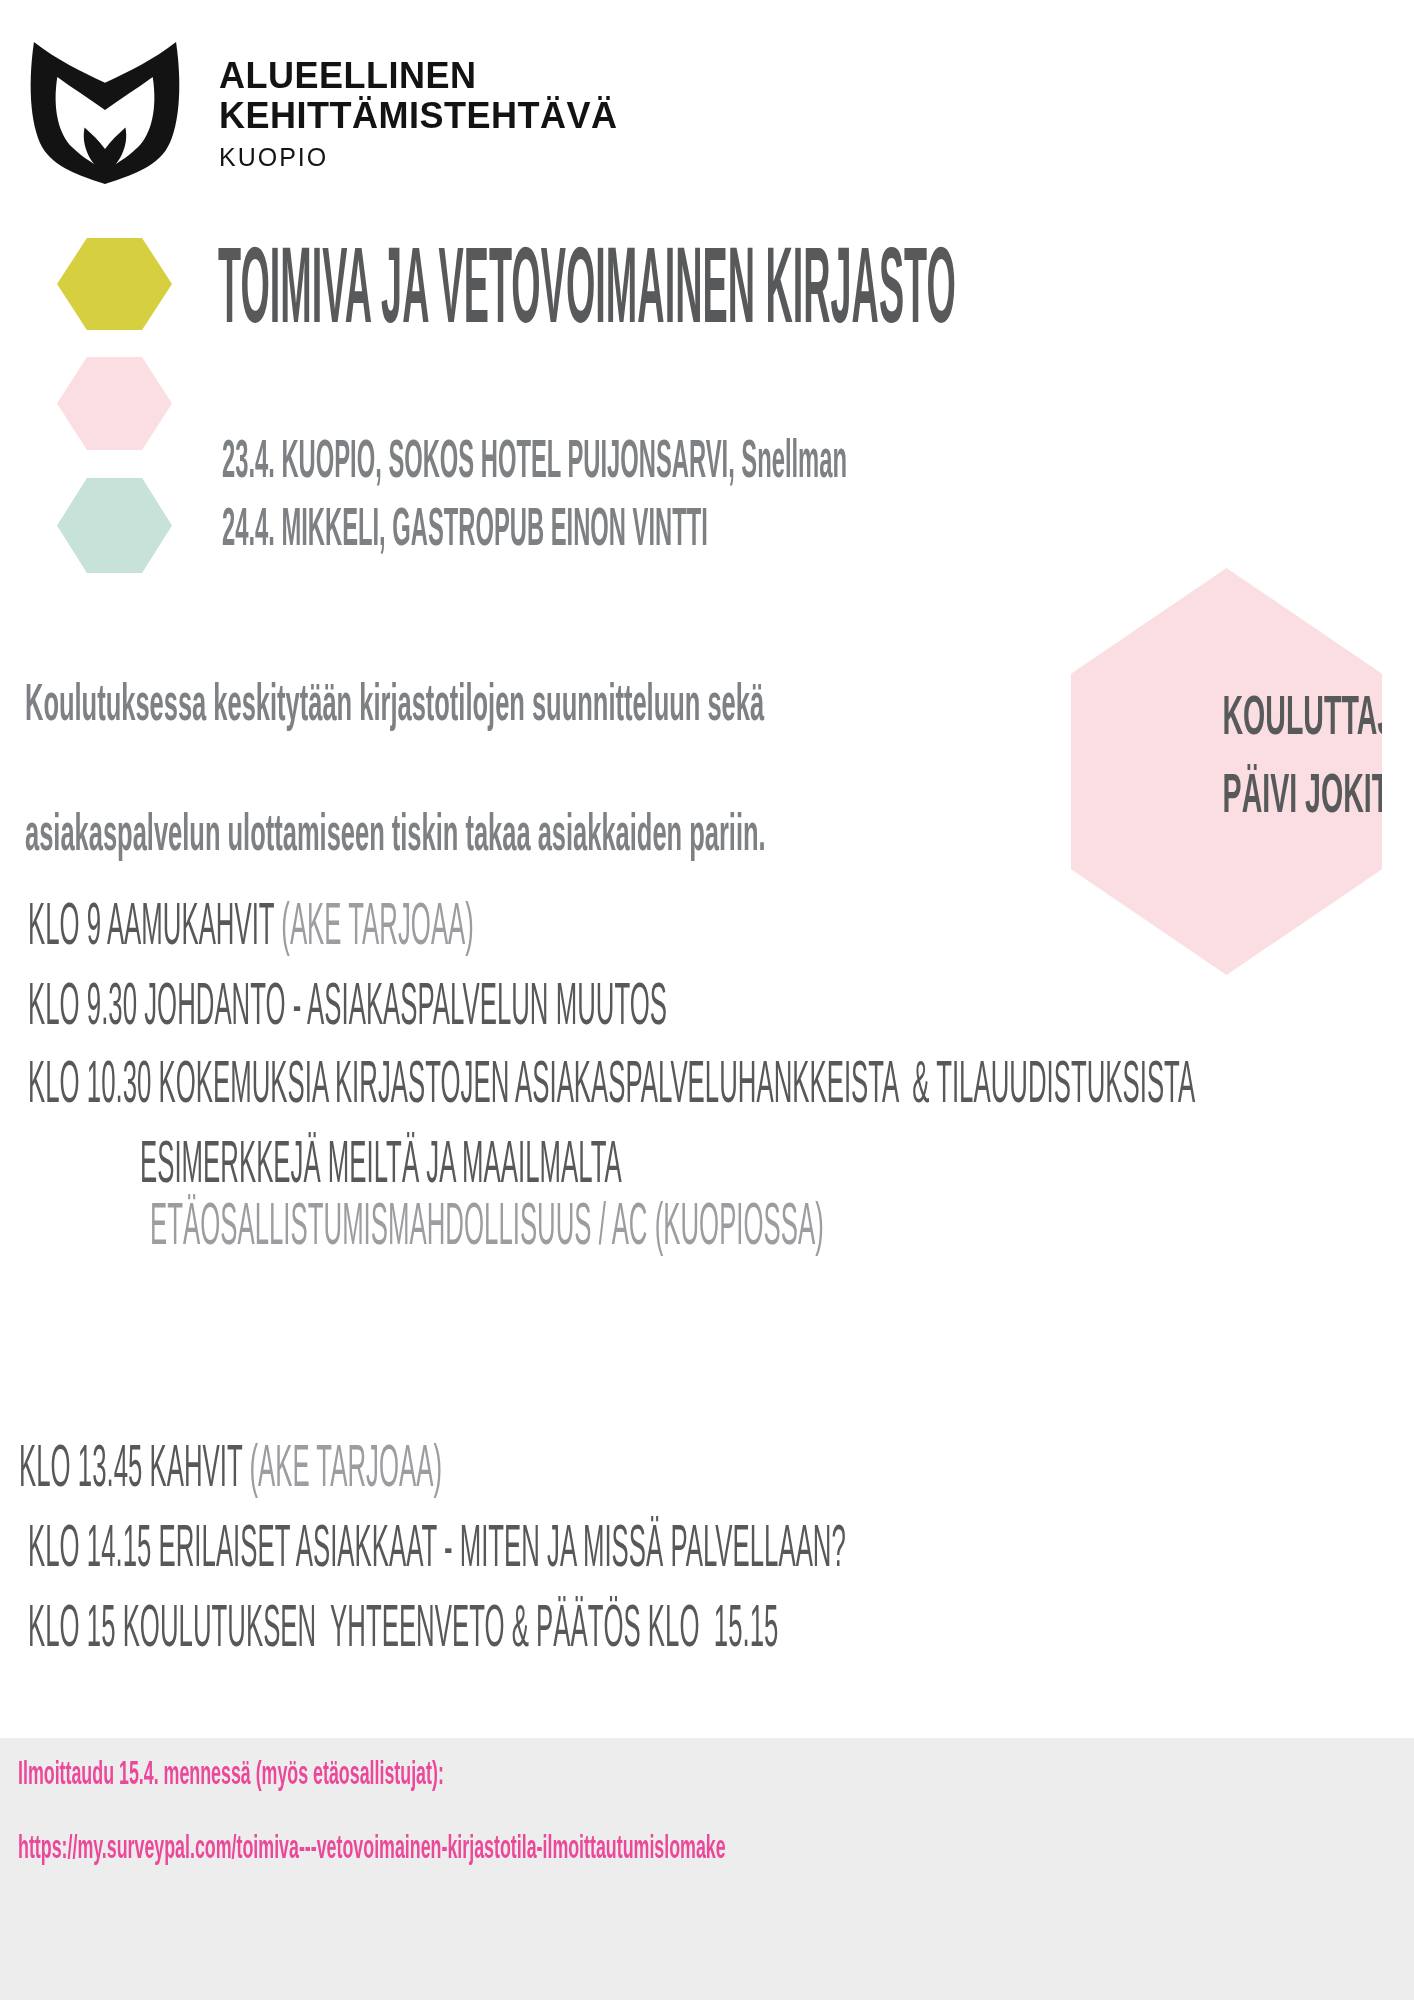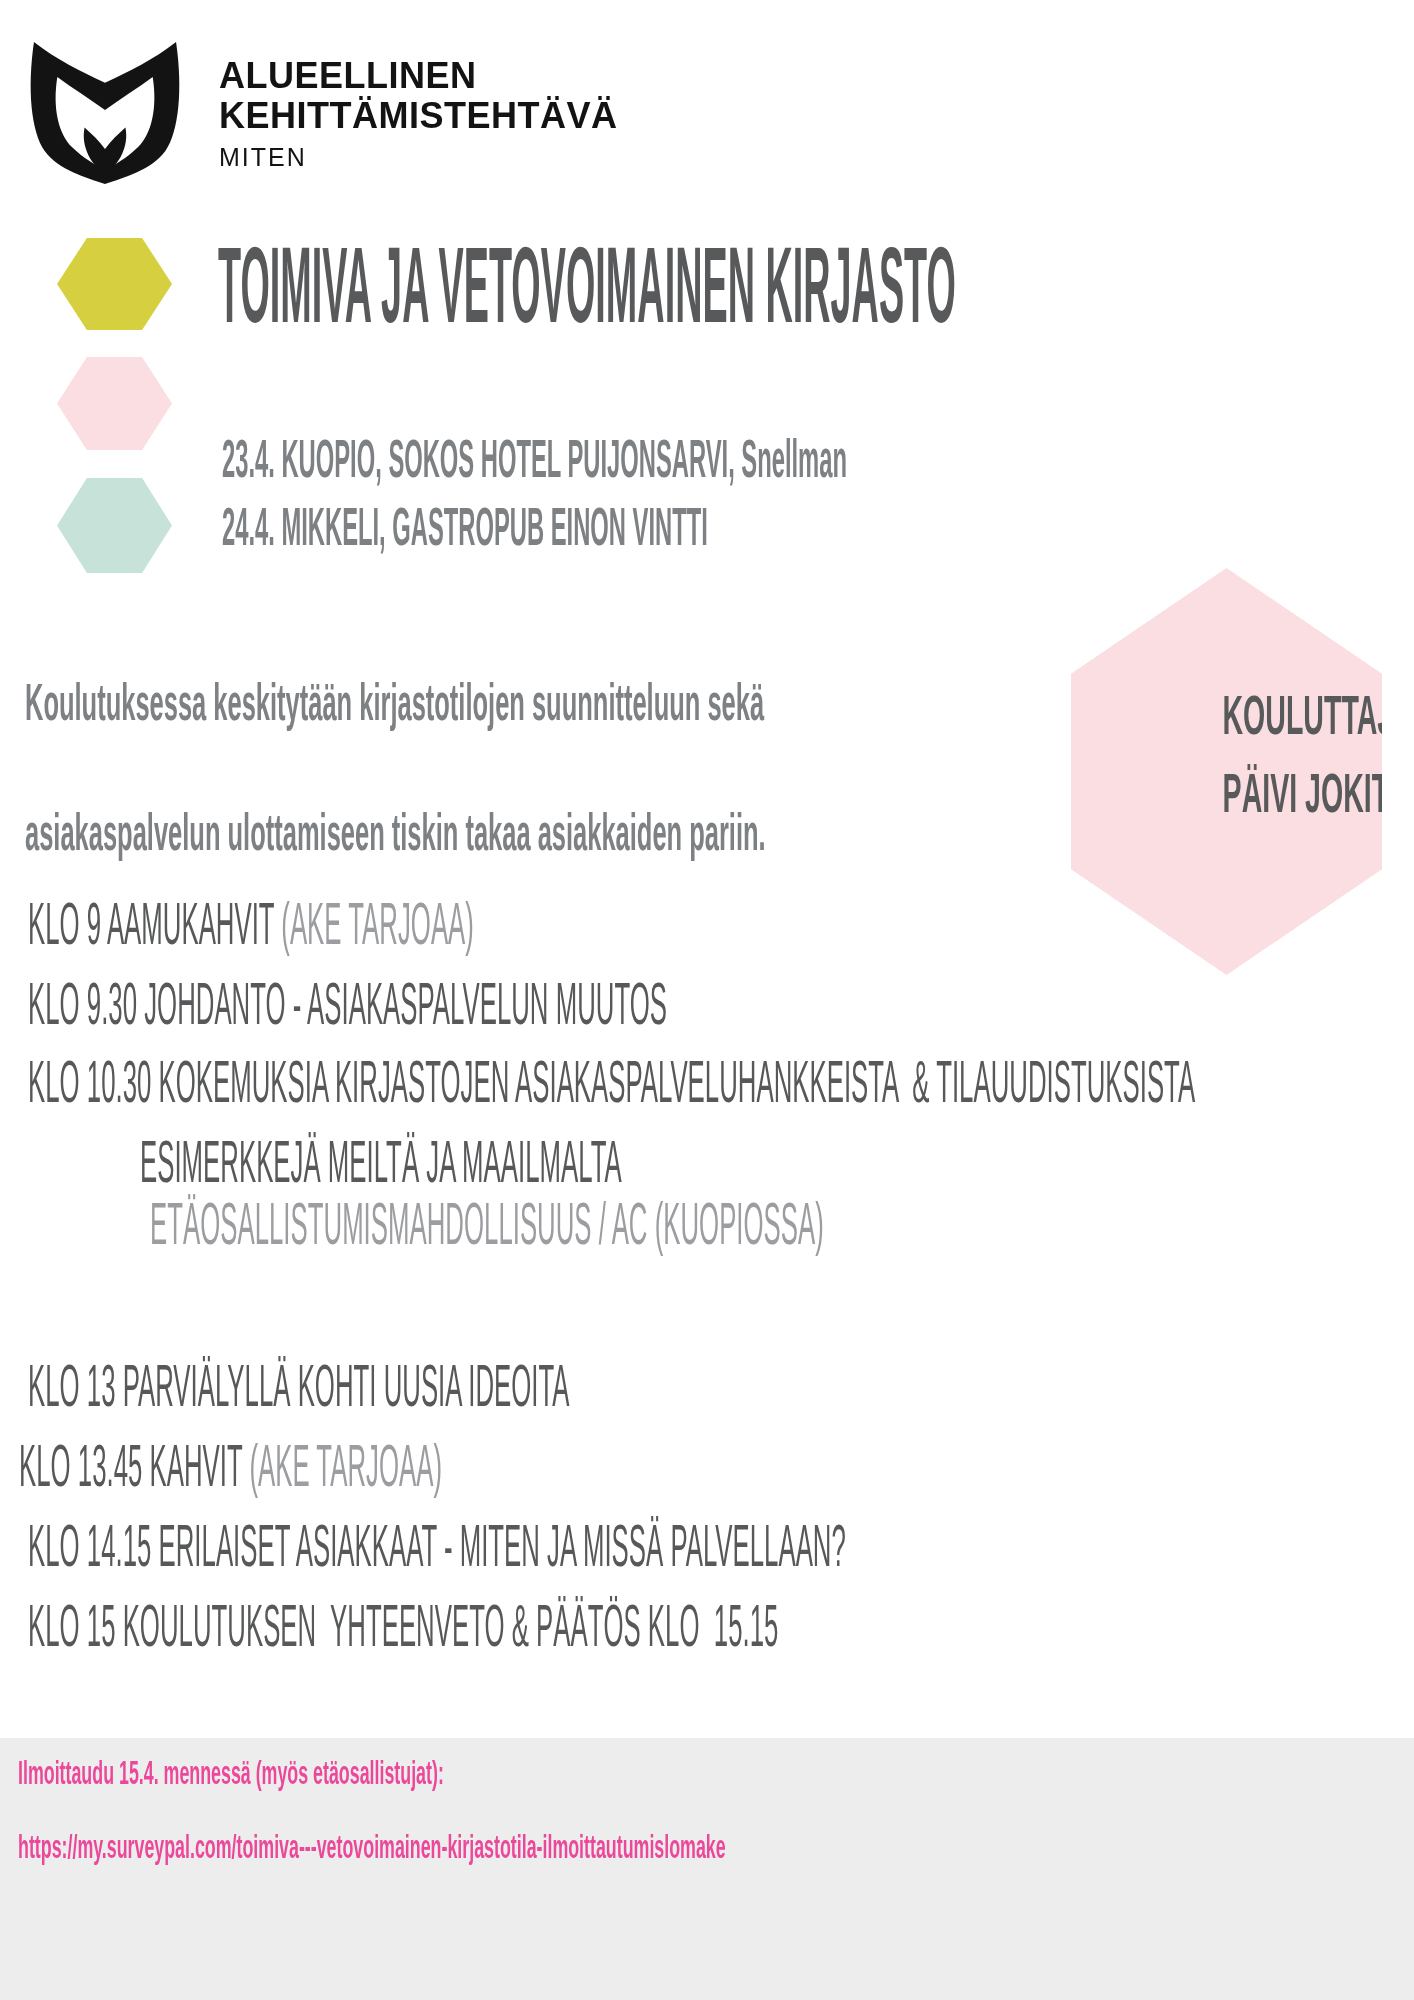--- a/index.html
+++ b/index.html
@@ -60,21 +60,21 @@
 <div class="poster">
 
   <svg class="logo-svg" viewBox="0 0 160 150" aria-hidden="true">
     <path fill="#131313" d="M7,4 C30,22 55,34 80,46 C105,34 130,22 153,4 C160,52 156,96 142,116 C127,136 100,143 80,150 C60,143 33,136 18,116 C4,96 0,52 7,4 Z"></path>
     <path fill="#ffffff" d="M31,40 C47,52 64,62 80,74 C96,62 113,52 129,40 C134,72 128,98 114,112 C102,124 90,130 80,136 C70,130 58,124 46,112 C32,98 26,72 31,40 Z"></path>
     <path fill="#131313" d="M59,92 C67,99 74,106 80,114 C86,106 93,99 101,92 C105,112 94,130 80,141 C66,130 55,112 59,92 Z"></path>
   </svg>
   <div class="logo-text">
     <div class="logo-line">ALUEELLINEN</div>
     <div class="logo-line">KEHITTÄMISTEHTÄVÄ</div>
-    <div class="logo-city">MITEN</div>
+    <div class="logo-city">KUOPIO</div>
   </div>
 
   <div class="hex-small hex-yellow"></div>
   <div class="hex-small hex-pink"></div>
   <div class="hex-small hex-mint"></div>
 
   <div class="abs title">
     <span class="cond">TOIMIVA JA VETOVOIMAINEN KIRJASTO</span>
   </div>
 
@@ -105,23 +105,20 @@
   </div>
   <div class="sched-row" style="left:28px; top:1052px;">
     <span class="cond"><span>KLO 10.30 KOKEMUKSIA KIRJASTOJEN ASIAKASPALVELUHANKKEISTA  &amp; TILAUUDISTUKSISTA</span><span class="lt"></span></span>
   </div>
   <div class="sched-row" style="left:140px; top:1132px;">
     <span class="cond"><span>ESIMERKKEJÄ MEILTÄ JA MAAILMALTA</span><span class="lt"></span></span>
   </div>
   <div class="sched-row" style="left:150px; top:1194px;">
     <span class="cond"><span></span><span class="lt">ETÄOSALLISTUMISMAHDOLLISUUS / AC (KUOPIOSSA)</span></span>
   </div>
-  <div class="sched-row" style="left:28px; top:1356px;">
-    <span class="cond"><span>KLO 13 PARVIÄLYLLÄ KOHTI UUSIA IDEOITA</span><span class="lt"></span></span>
-  </div>
   <div class="sched-row" style="left:19px; top:1436px;text-align:center;">
     <span class="cond"><span>KLO 13.45 KAHVIT </span><span class="lt">(AKE TARJOAA)</span></span>
   </div>
   <div class="sched-row" style="left:28px; top:1516px;">
     <span class="cond"><span>KLO 14.15 ERILAISET ASIAKKAAT - MITEN JA MISSÄ PALVELLAAN?</span><span class="lt"></span></span>
   </div>
   <div class="sched-row" style="left:28px; top:1596px;">
     <span class="cond"><span>KLO 15 KOULUTUKSEN  YHTEENVETO &amp; PÄÄTÖS KLO  15.15</span><span class="lt"></span></span>
   </div>
 

